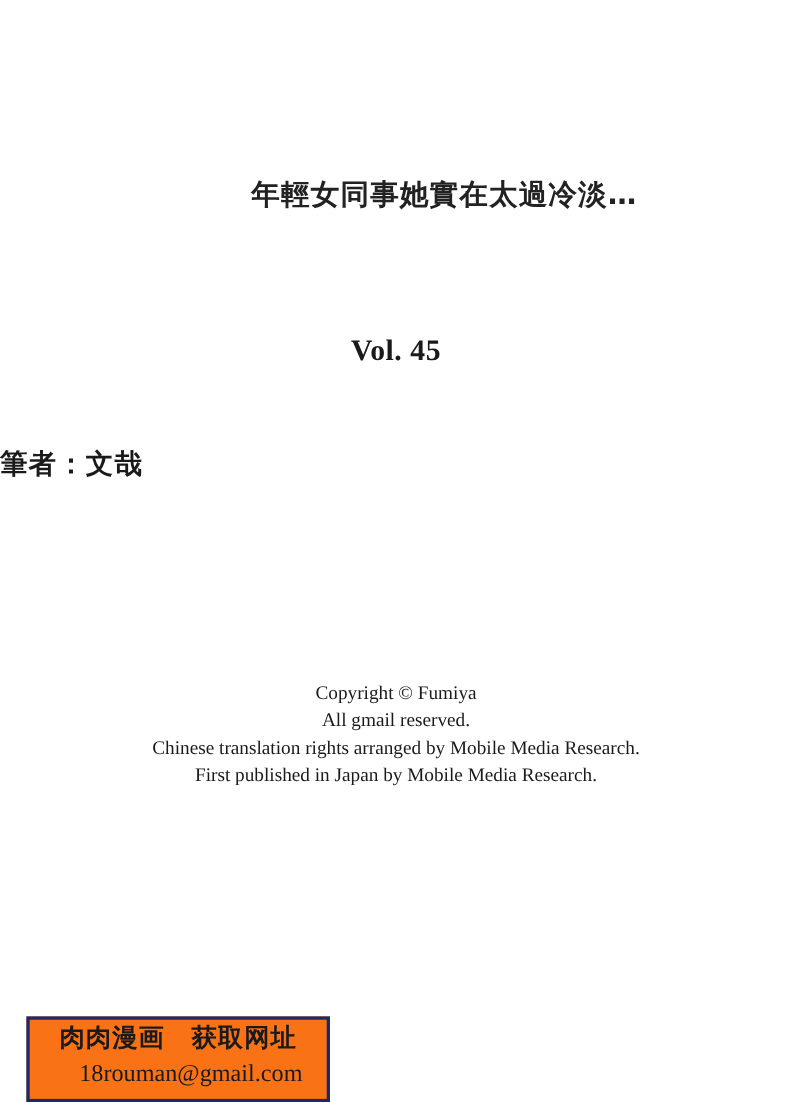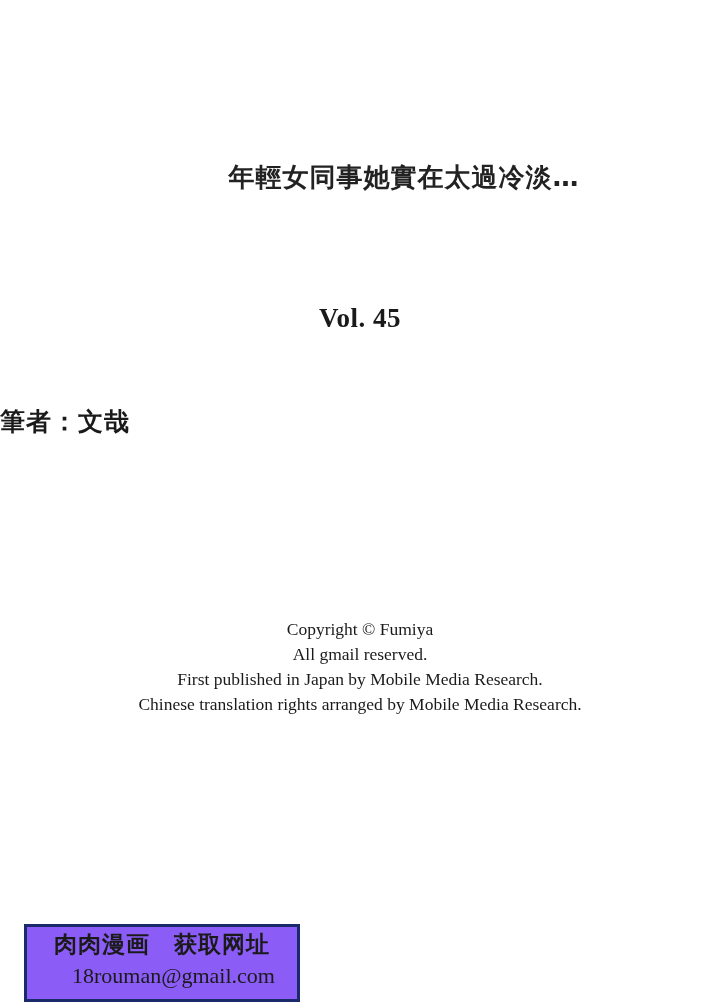--- a/index.html
+++ b/index.html
@@ -87,21 +87,21 @@
   .copyright div {
     white-space: nowrap;
   }
   .watermark {
     position: absolute;
     left: 24px;
     bottom: 0px;
     width: 276px;
     height: 78px;
     border: 3px solid #1a2a6b;
-    background: #8b5cf6;
+    background: #f97316;
     box-sizing: border-box;
     padding: 4px 0 0 0;
     overflow: hidden;
   }
   .watermark-line-1 {
     font-family: "DejaVu Sans", sans-serif;
     font-size: 23px;
     font-weight: bold;
     color: #1a1a1a;
     text-align: center;
@@ -127,22 +127,22 @@
     <div class="title-line-1">年輕女同事她實在太過冷淡…</div>
   </div>
 
   <div class="volume">Vol. 45</div>
 
   <div class="author">筆者：文哉</div>
 
   <div class="copyright">
     <div>Copyright © Fumiya</div>
     <div>All gmail reserved.</div>
+    <div>Chinese translation rights arranged by Mobile Media Research.</div>
     <div>First published in Japan by Mobile Media Research.</div>
-    <div>Chinese translation rights arranged by Mobile Media Research.</div>
   </div>
 
   <div class="watermark">
     <div class="watermark-line-1">肉肉漫画　获取网址</div>
     <div class="watermark-line-2">18rouman@gmail.com</div>
   </div>
 
 </div>
 
 </body></html>

